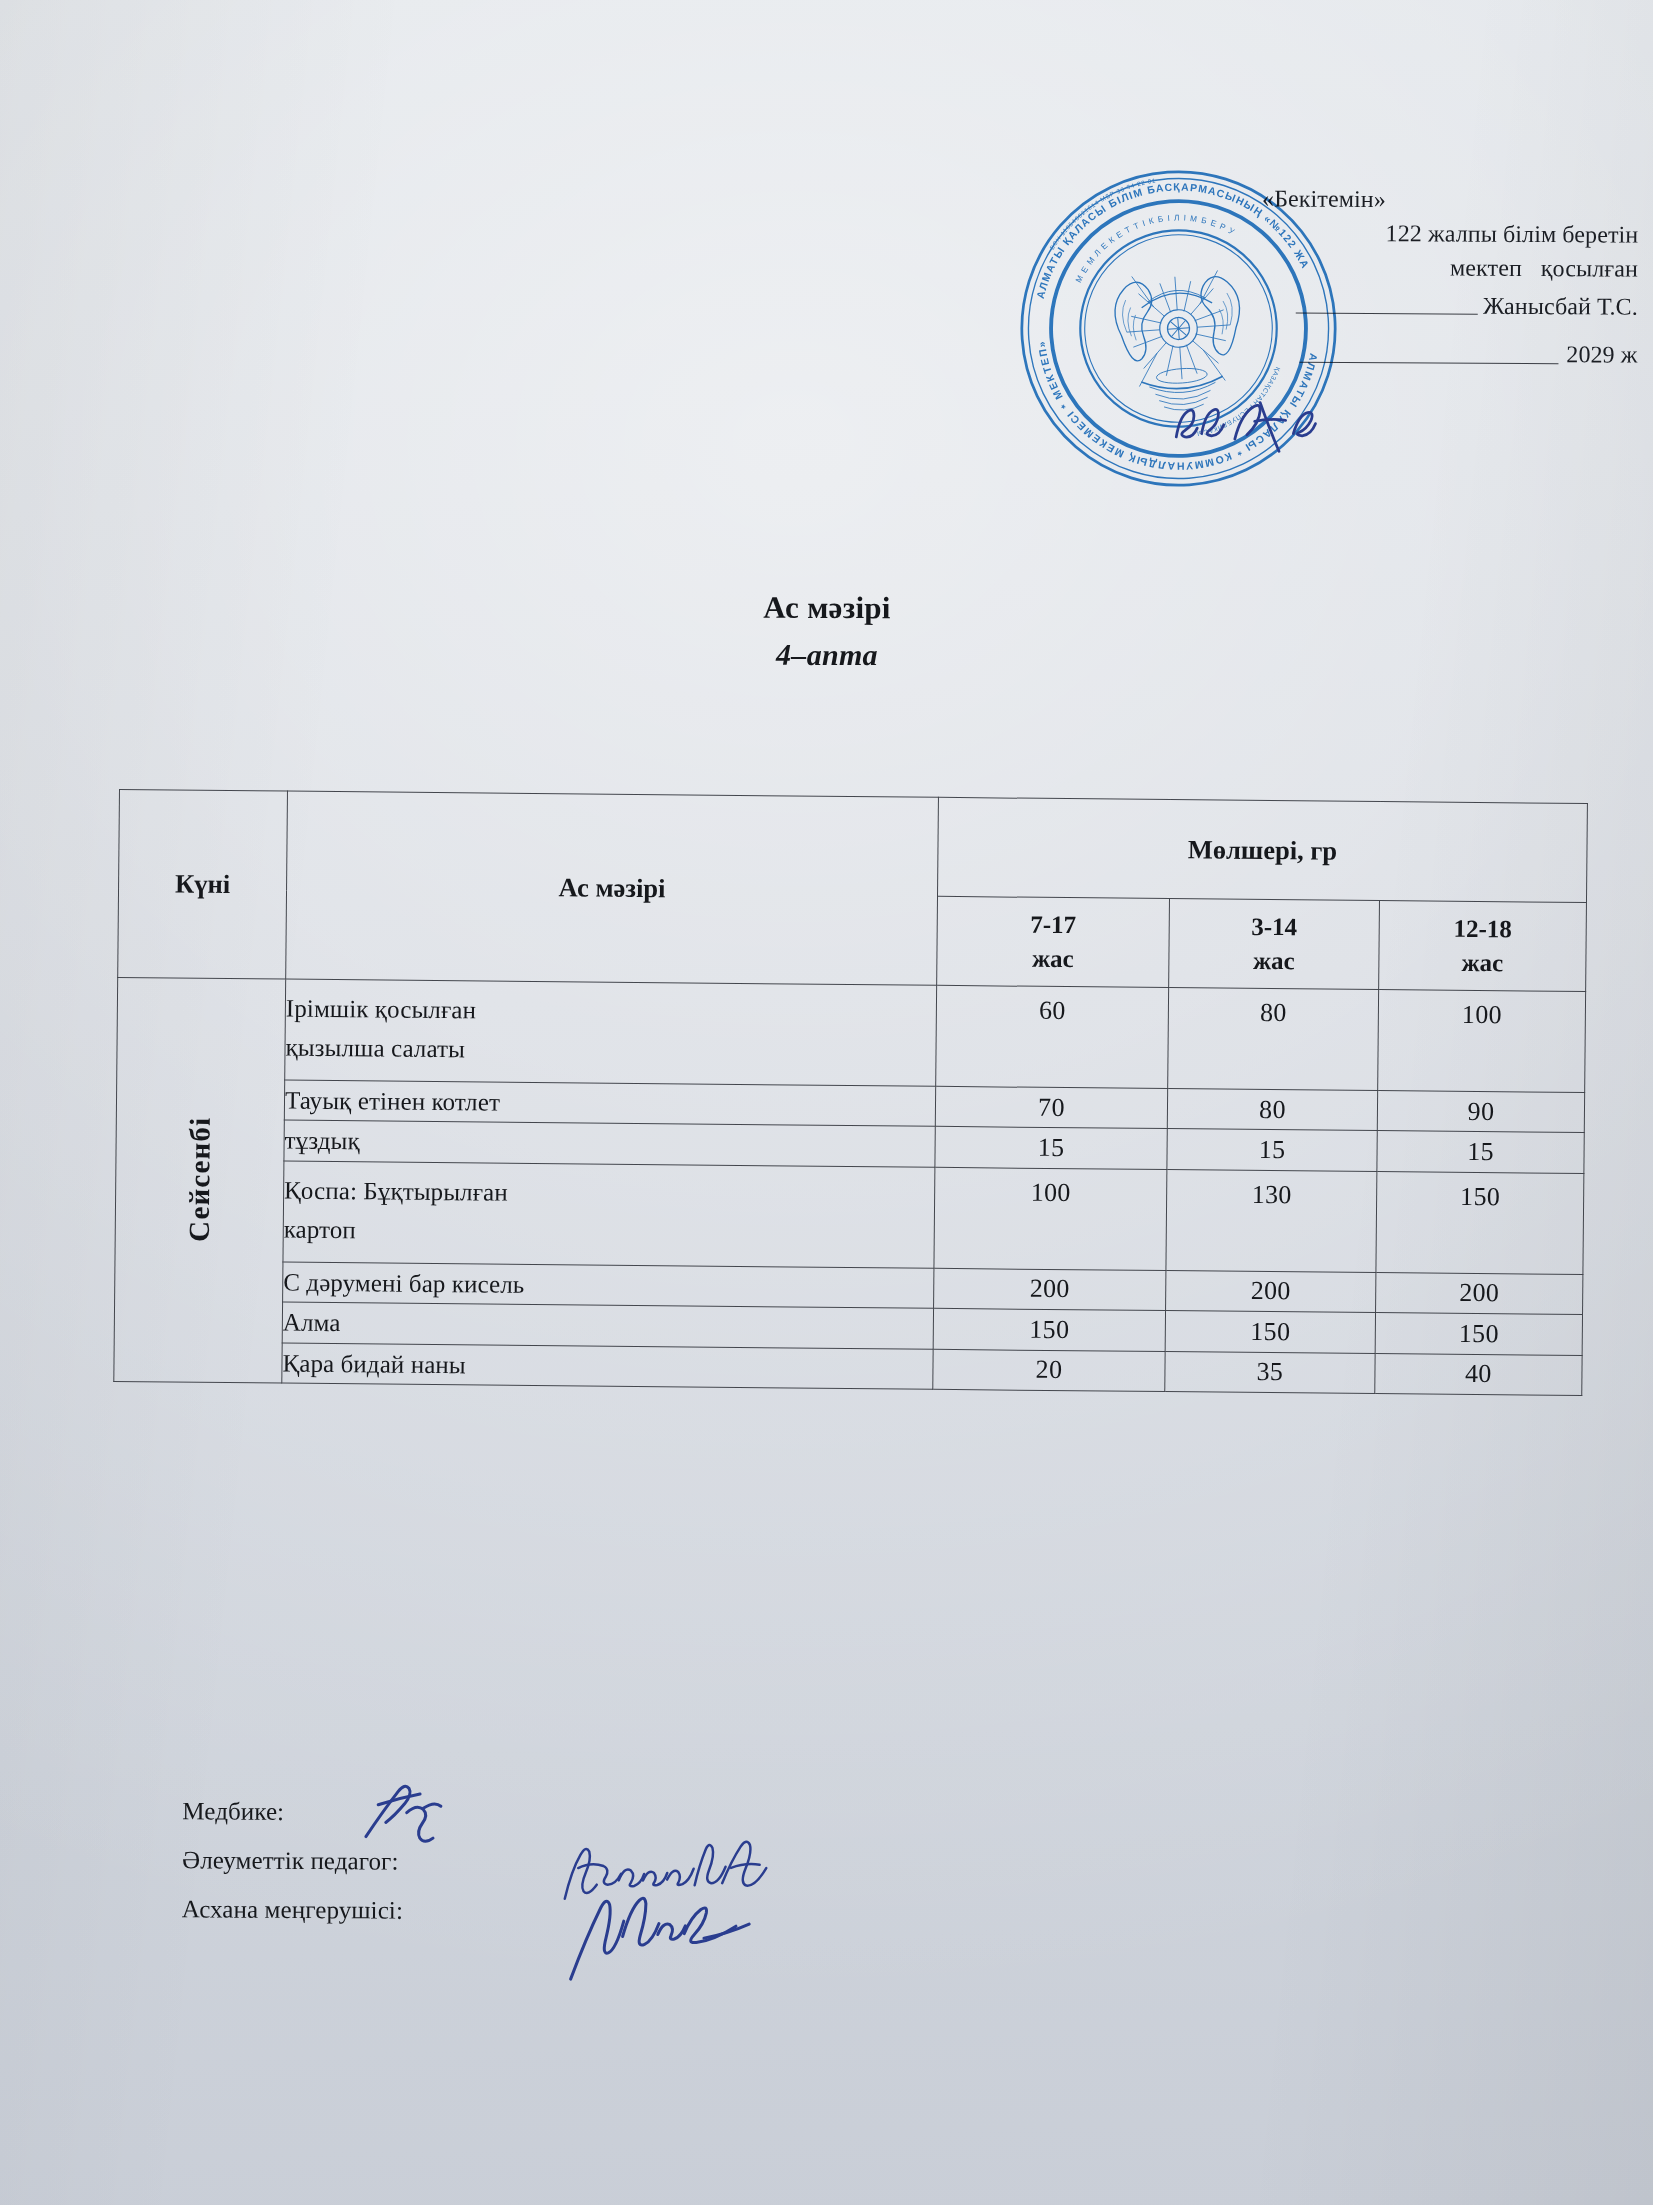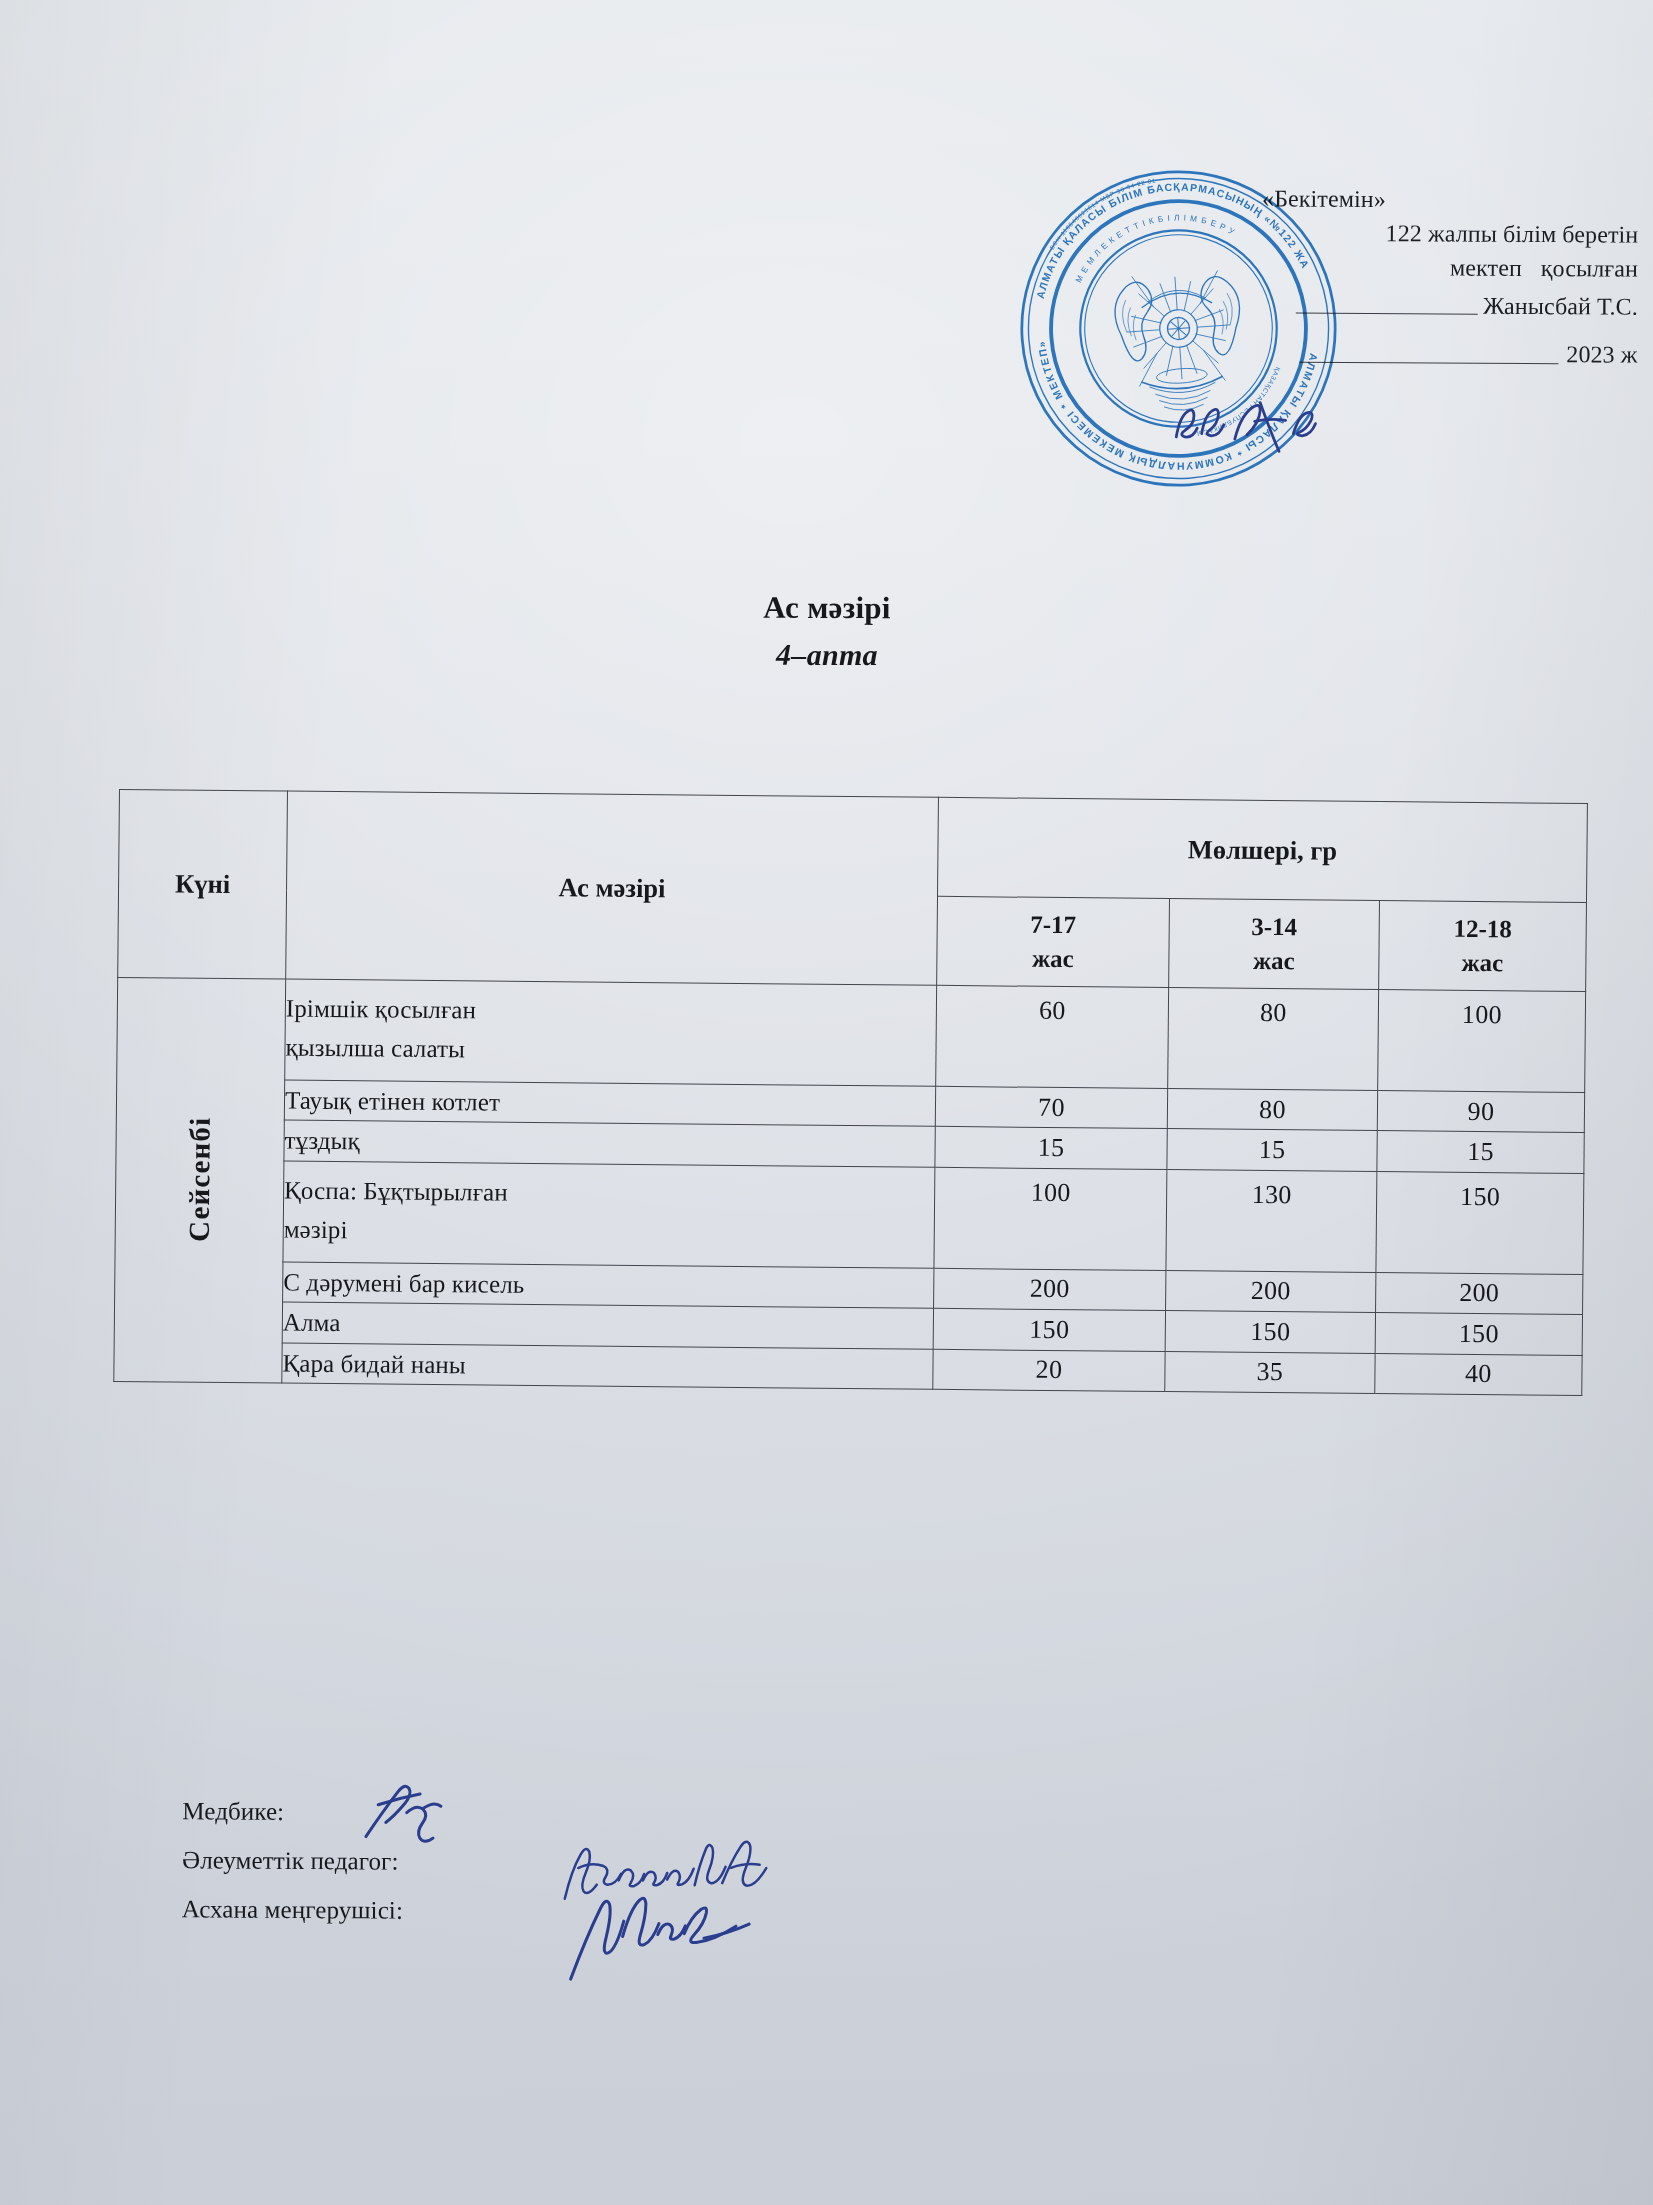--- a/index.html
+++ b/index.html
@@ -234,21 +234,21 @@
     <div class="hline" id="school-line">122 жалпы білім беретін</div>
     <div class="hline" id="director-line">
       <span>мектеп</span><span class="sp"></span><span>қосылған</span>
     </div>
     <div id="director-name-row">
       <span id="director-sign-rule"></span>
       <span>Жанысбай Т.С.</span>
     </div>
     <div id="date-row">
       <span id="date-rule"></span>
-      <span>2023 ж</span>
+      <span>2029 ж</span>
     </div>
   </div>
 
   <svg id="stamp" viewBox="0 0 600 600">
     <defs>
       <path id="arcTop" d="M 300,300 m -250,0 a 250,250 0 1,1 500,0" fill="none"></path>
       <path id="arcOuterTop" d="M 300,300 m -268,0 a 268,268 0 1,1 536,0" fill="none"></path>
       <path id="arcBottom" d="M 300,300 m 243,0 a 243,243 0 1,1 -486,0" fill="none"></path>
       <path id="arcMid" d="M 300,300 m -196,0 a 196,196 0 1,1 392,0" fill="none"></path>
       <path id="arcMidB" d="M 300,300 m 190,0 a 190,190 0 1,1 -380,0" fill="none"></path>
@@ -366,21 +366,21 @@
         <tr>
           <td class="dish">тұздық</td>
           <td class="qty">15</td>
           <td class="qty">15</td>
           <td class="qty">15</td>
         </tr>
 
         <tr class="two-line">
           <td class="dish">
             <span>Қоспа: Бұқтырылған</span><br>
-            <span>мәзірі</span>
+            <span>картоп</span>
           </td>
           <td class="qty">100</td>
           <td class="qty">130</td>
           <td class="qty">150</td>
         </tr>
 
         <tr>
           <td class="dish">С дәрумені бар кисель</td>
           <td class="qty">200</td>
           <td class="qty">200</td>

